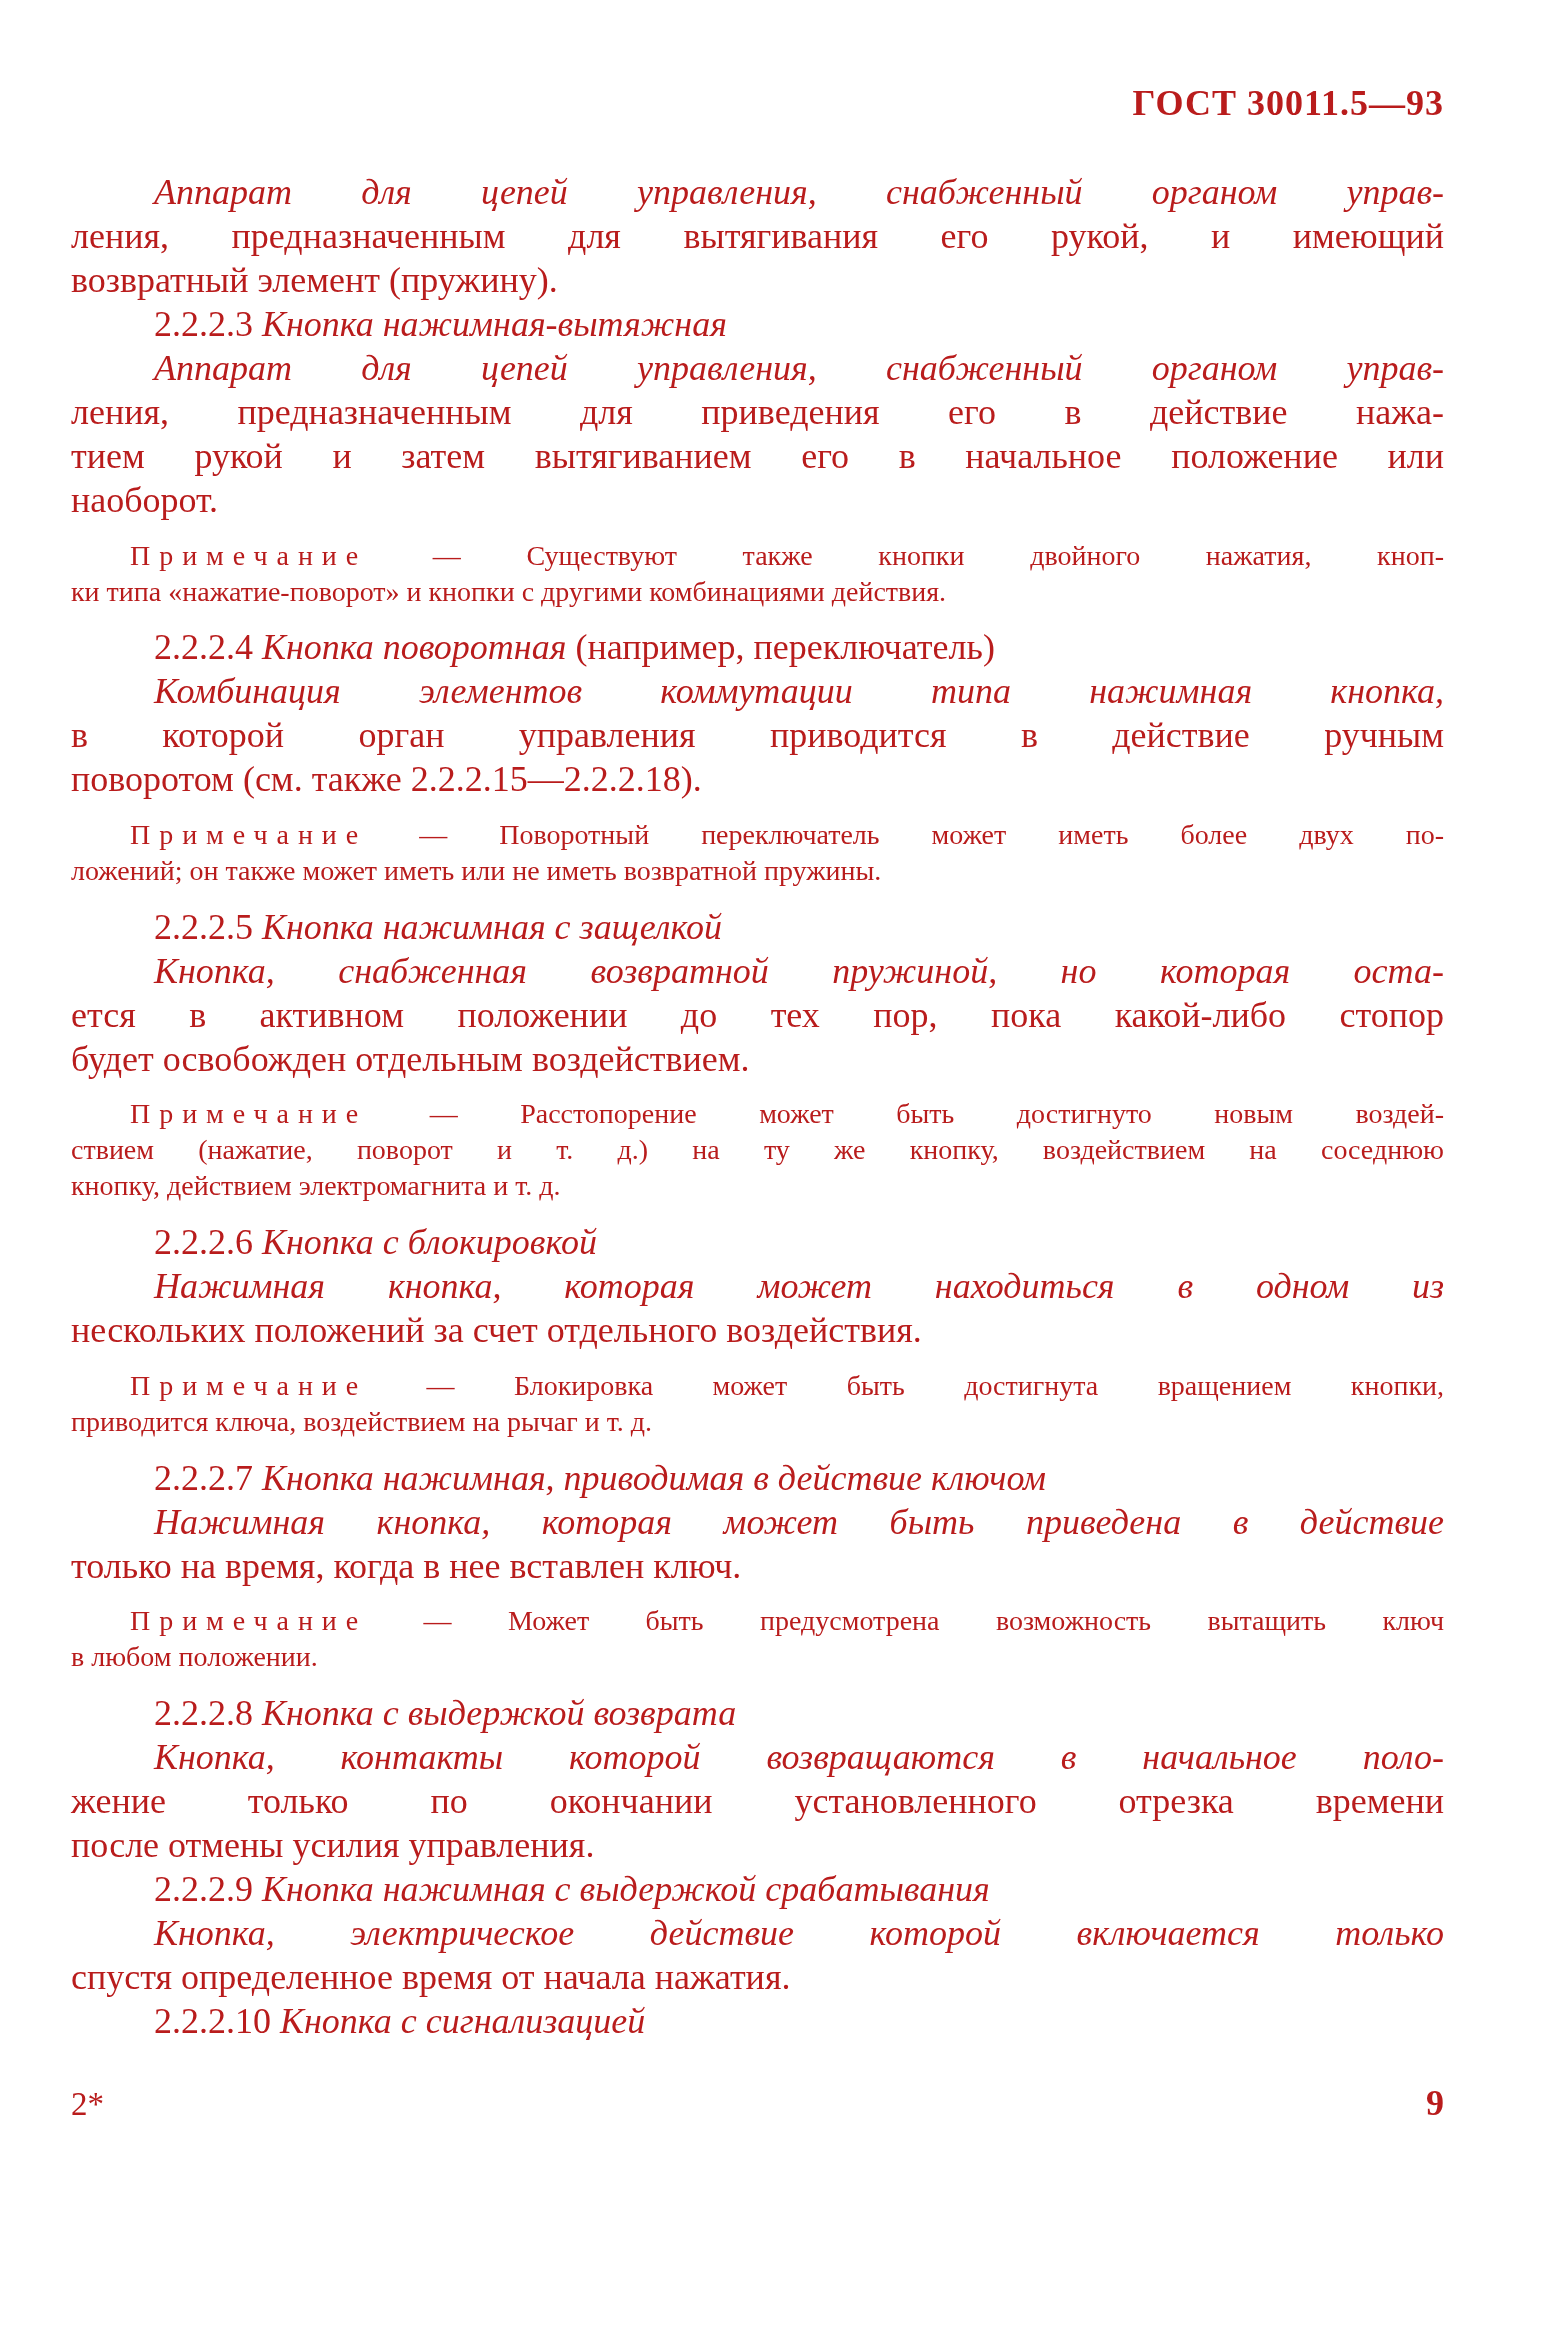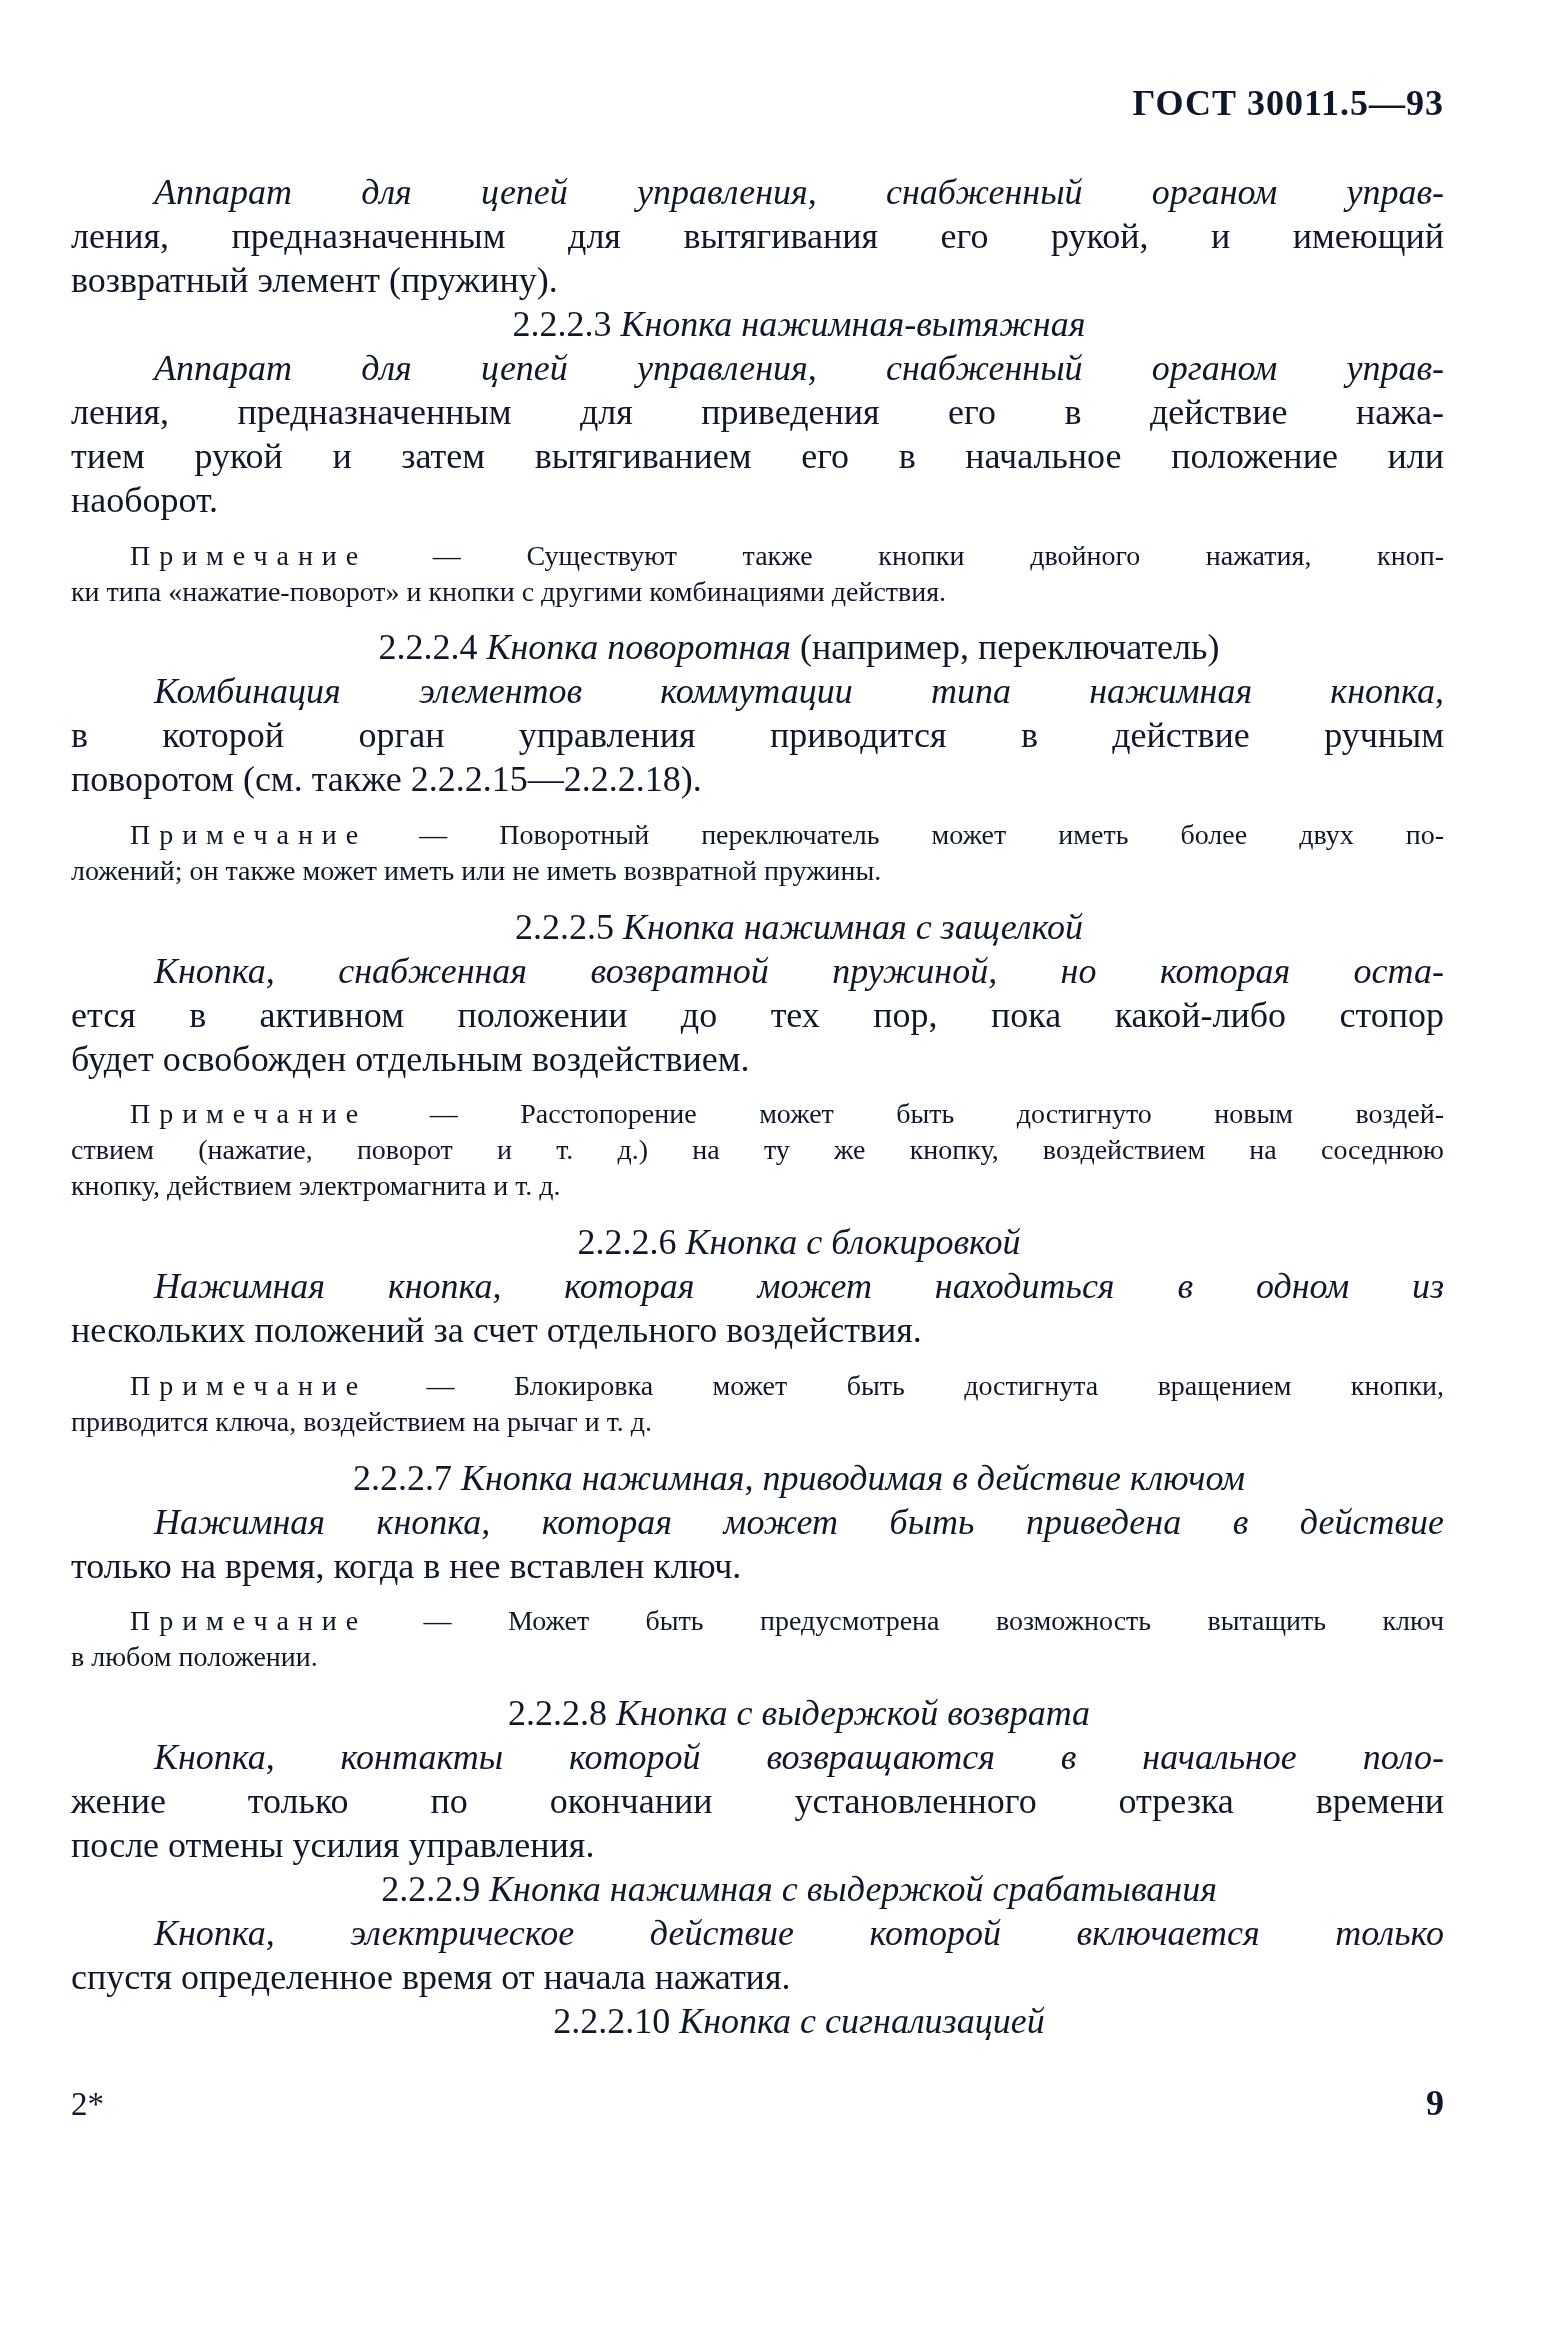--- a/index.html
+++ b/index.html
@@ -2,21 +2,21 @@
 <html><head>
 <meta charset="utf-8">
 <style>
   html, body { margin: 0; padding: 0; background: #ffffff; }
   .page {
     position: relative;
     width: 1562px;
     height: 2344px;
     box-sizing: border-box;
     background: #ffffff;
-    color: #0f172a;
+    color: #b91c1c;
     font-family: "Liberation Serif", "DejaVu Serif", serif;
     padding: 84px 118px 0 71px;
     overflow: hidden;
   }
   .doc-header {
     text-align: right;
     font-size: 36px;
     font-weight: 700;
     letter-spacing: 1px;
     line-height: 39px;
@@ -35,21 +35,20 @@
   .note .line:last-child {
     text-align-last: left;
   }
   .para .line { font-size: 36px; line-height: 44px; }
   .para .line:first-child { padding-left: 83px; font-style: italic; }
   .heading {
     font-size: 36px;
     line-height: 44px;
     padding-left: 83px;
     white-space: nowrap;
-    text-align: center;
   }
   .clause-term { font-style: italic; }
   .clause-suffix { font-style: normal; }
   .note {
     font-size: 28px;
     line-height: 36px;
     margin: 15.7px 0;
   }
   .note .line:first-child { padding-left: 47px; }
   .note-label { letter-spacing: 0.32em; margin-left: 12px; }

